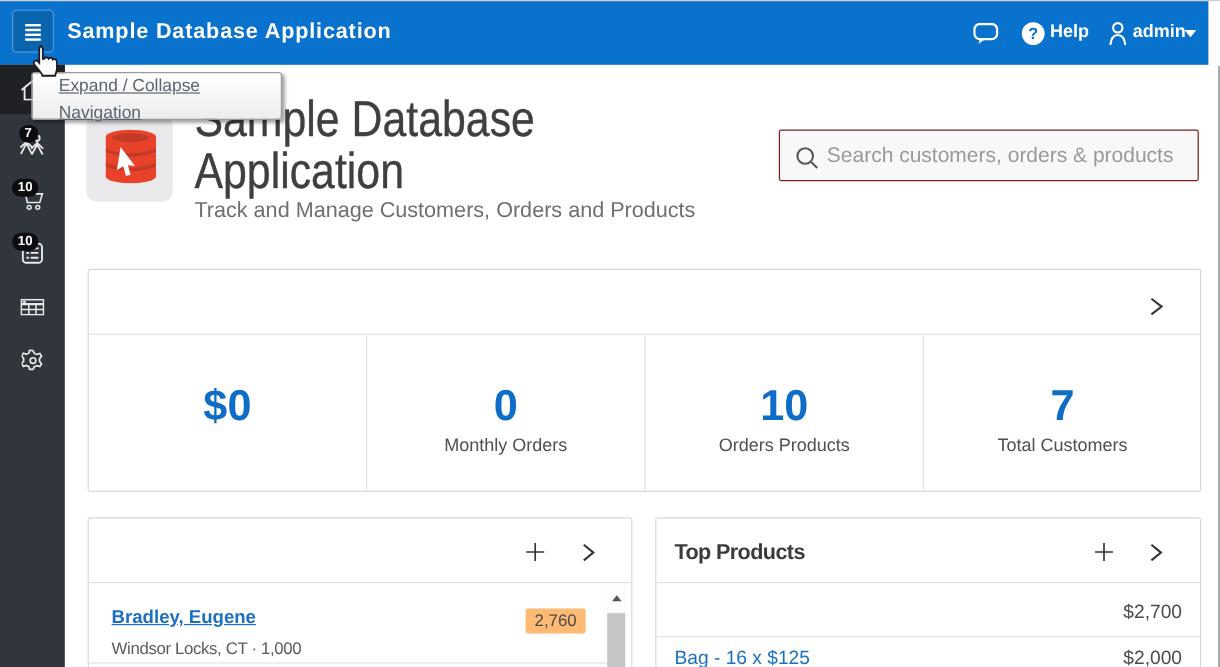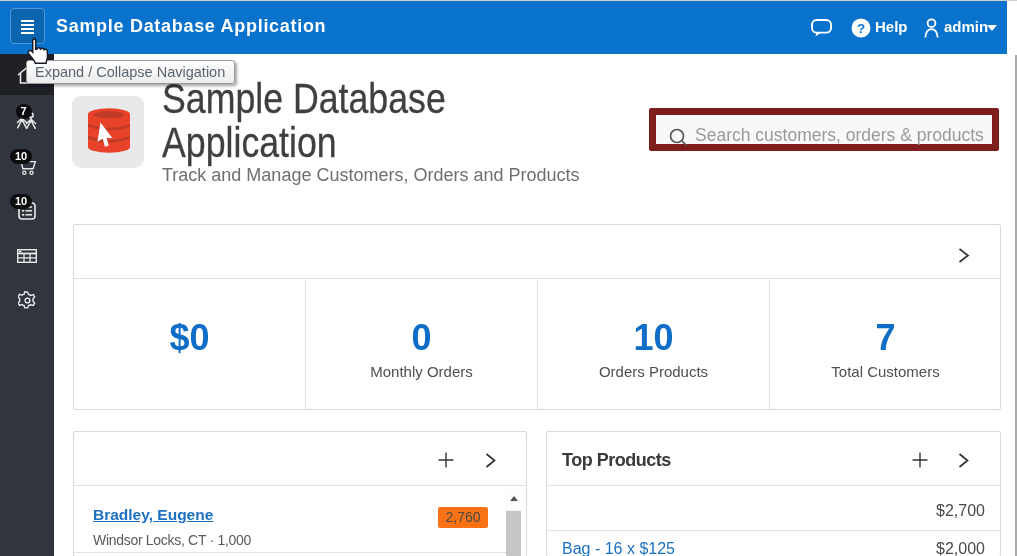--- a/index.html
+++ b/index.html
@@ -25,44 +25,44 @@
 .badge { position:absolute; background:#0D0D10; color:#fff; font-size:11px;
   font-weight:700; border-radius:8px; height:14.5px; line-height:15px;
   text-align:center; z-index:3; }
 
 #scrollline { left:1015px; top:55px; width:2px; height:501px; background:#ABABAB; }
 
 #appicon { left:72px; top:96px; width:72px; height:72px; background:#E9E9EB; border-radius:9px; }
 #h1 { left:162px; top:77px; font-size:42px; line-height:44px; color:#3F3F3F; font-weight:400; -webkit-text-stroke:0.3px #3F3F3F; transform:scaleX(0.85); transform-origin:left top; white-space:nowrap; }
 #subtitle { left:162px; top:165px; font-size:18px; color:#6F6F6F; }
 #search { left:649px; top:108px; width:350px; height:43px; background:#F8F8F8;
-  border:7px solid #7f1d1d; border-radius:2px; }
+  border:1px solid #7f1d1d; border-radius:2px; }
 #search span { position:absolute; left:39px; top:10px; font-size:17.5px; color:#9A9A9A; }
 
-#tooltip { left:26px; top:60px; width:209px; height:24px;
+#tooltip { left:26px; top:60px; width:209px; height:40px;
   background:linear-gradient(#ffffff,#ececec); border:1px solid #9B9B9B;
   border-radius:3px; box-shadow:2px 2px 3px rgba(0,0,0,0.35);
-  font-size:14.5px; color:#5A6570; line-height:22px; padding-left:8px; z-index:5; }
+  font-size:14.5px; color:#5A6570; line-height:22px; padding-left:22px; z-index:5;text-decoration:underline; }
 
 .card { position:absolute; background:#fff; border:1px solid #D9D9D9; border-radius:2px; }
 #dash { left:73px; top:224px; width:928px; height:186px; }
 .card-h { position:absolute; left:14px; top:0; height:57px; line-height:57px;
   font-size:19px; font-weight:400; color:#333; }
 .card-h2 { font-size:18px !important; font-weight:700 !important; letter-spacing:-0.5px !important; color:#3A3A3A !important; }
 .card-div { position:absolute; left:0; top:53px; width:100%; height:1px; background:#E3E3E3; }
 .statdiv { position:absolute; top:55px; width:1px; height:129px; background:#E3E3E3; }
 .stat { position:absolute; top:55px; width:231px; height:130px; text-align:center; }
 .stat .num { margin-top:37px; font-size:36px; line-height:41px; font-weight:600; color:#0E6DC6; }
 .stat .lbl { margin-top:5px; font-size:15px; color:#4F4F4F; }
 #custcard { left:73px; top:431px; width:454px; height:126px; overflow:hidden; }
 #prodcard { left:546px; top:431px; width:455px; height:126px; overflow:hidden; }
 .blue-link { color:#1B70C2; font-size:16px; }
 .bold-link { font-weight:700; font-size:15.5px;text-decoration:underline; }
 #cust-badge { position:absolute; left:364px; top:75px; width:50px; height:21px;
-  background:#f97316; border-radius:2px; text-align:center; line-height:21px;
+  background:#fdba74; border-radius:2px; text-align:center; line-height:21px;
   font-size:14px; color:#4A4A4A; }
 
 #sb { position:absolute; left:432px; top:56px; width:15px; height:70px; background:#F1F1F1; }
 #sb .btn { position:absolute; left:0; top:0; width:15px; height:22px; background:#FDFDFD; }
 #sb .thumb { position:absolute; left:0; top:23px; width:15px; height:47px; background:#C6C6C6; }
 #sb .tri { position:absolute; left:3.5px; top:8px; width:0; height:0;
   border-left:4px solid transparent; border-right:4px solid transparent;
   border-bottom:5px solid #555; }
 .price { position:absolute; right:15px; font-size:16px; color:#4A4A4A; }
 </style>

